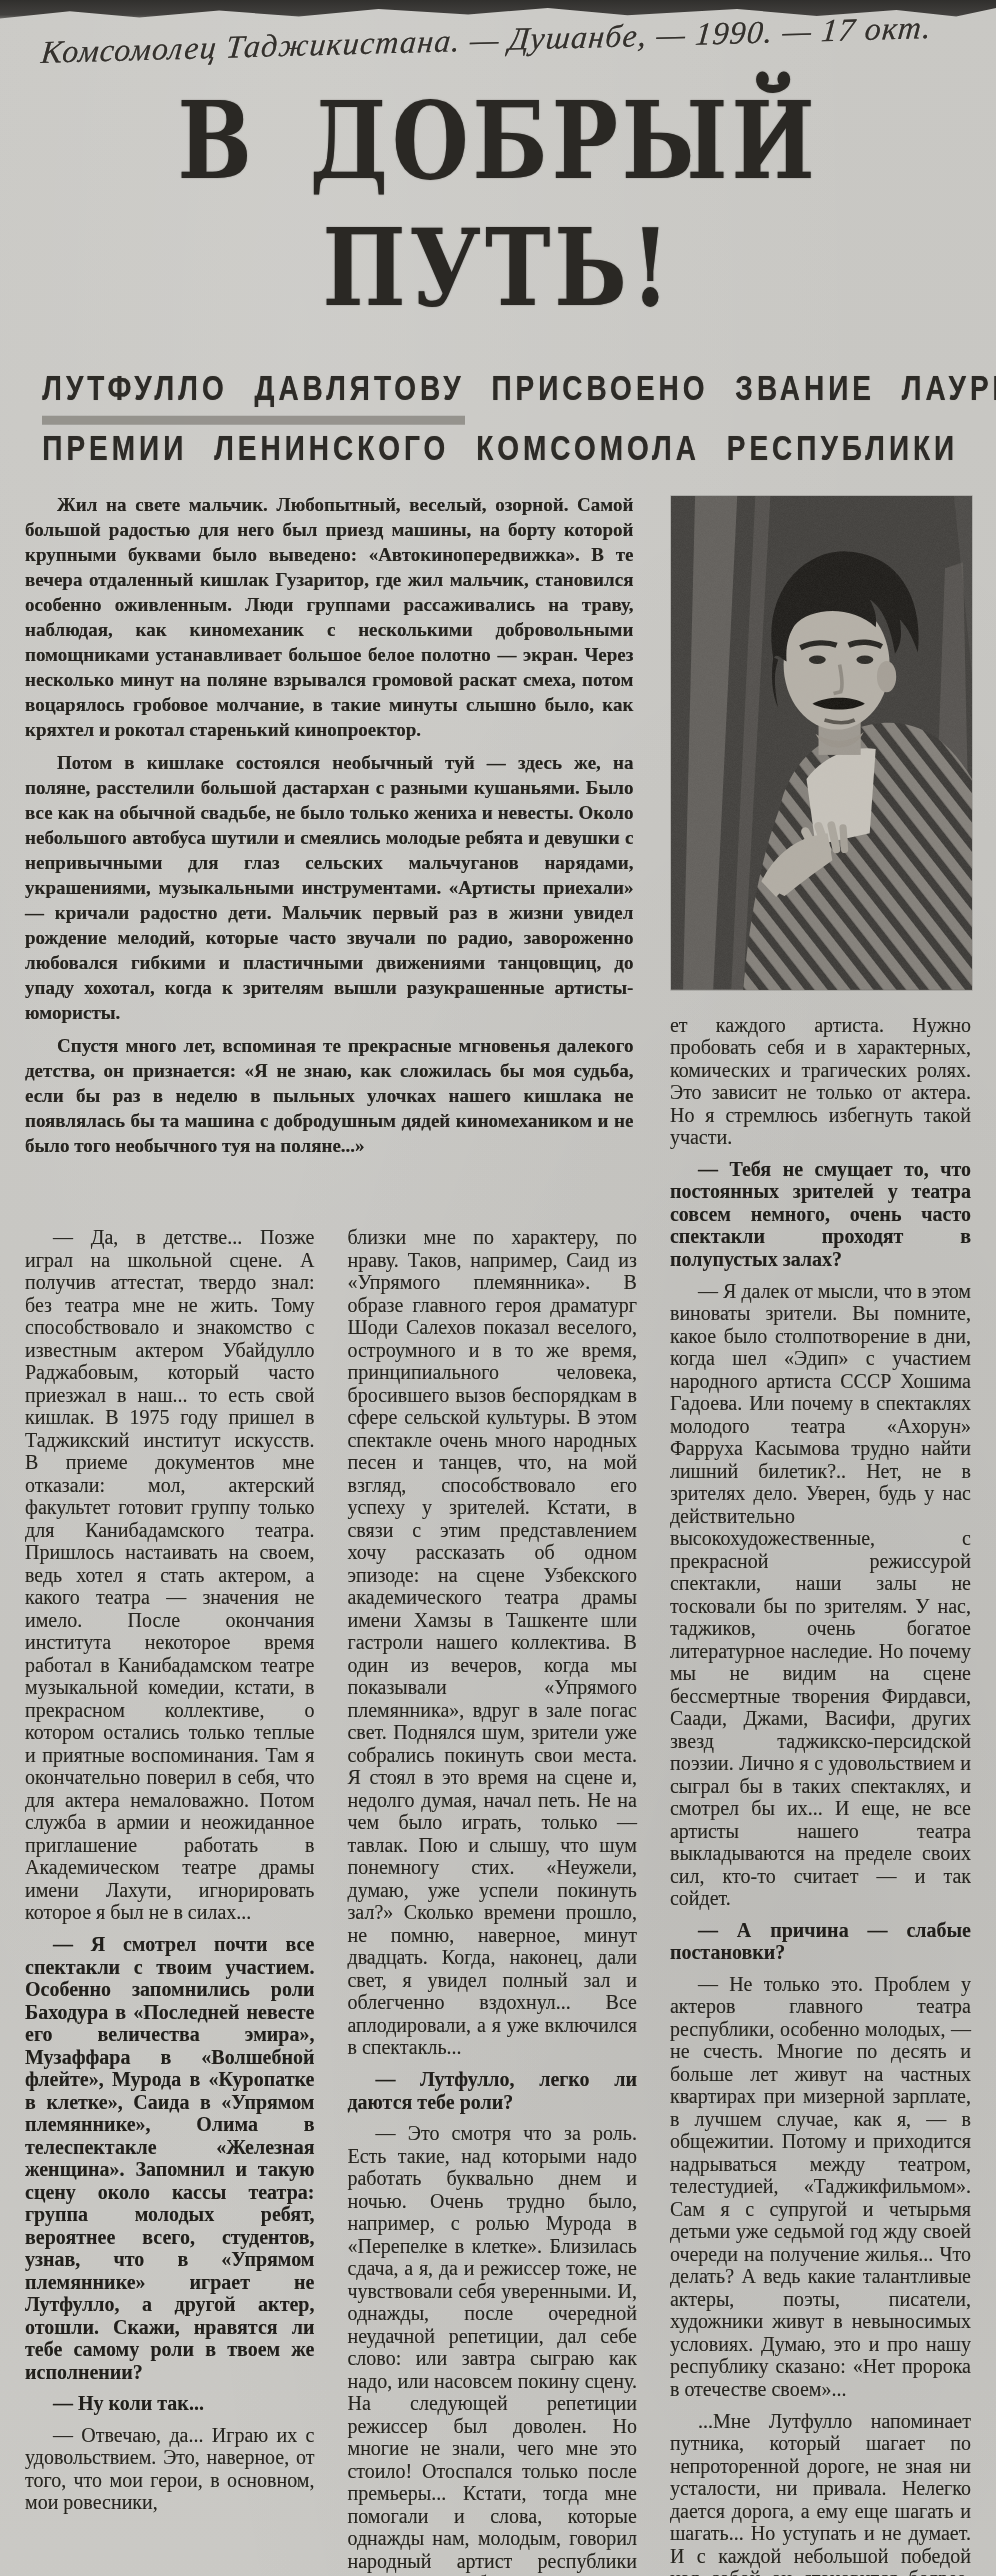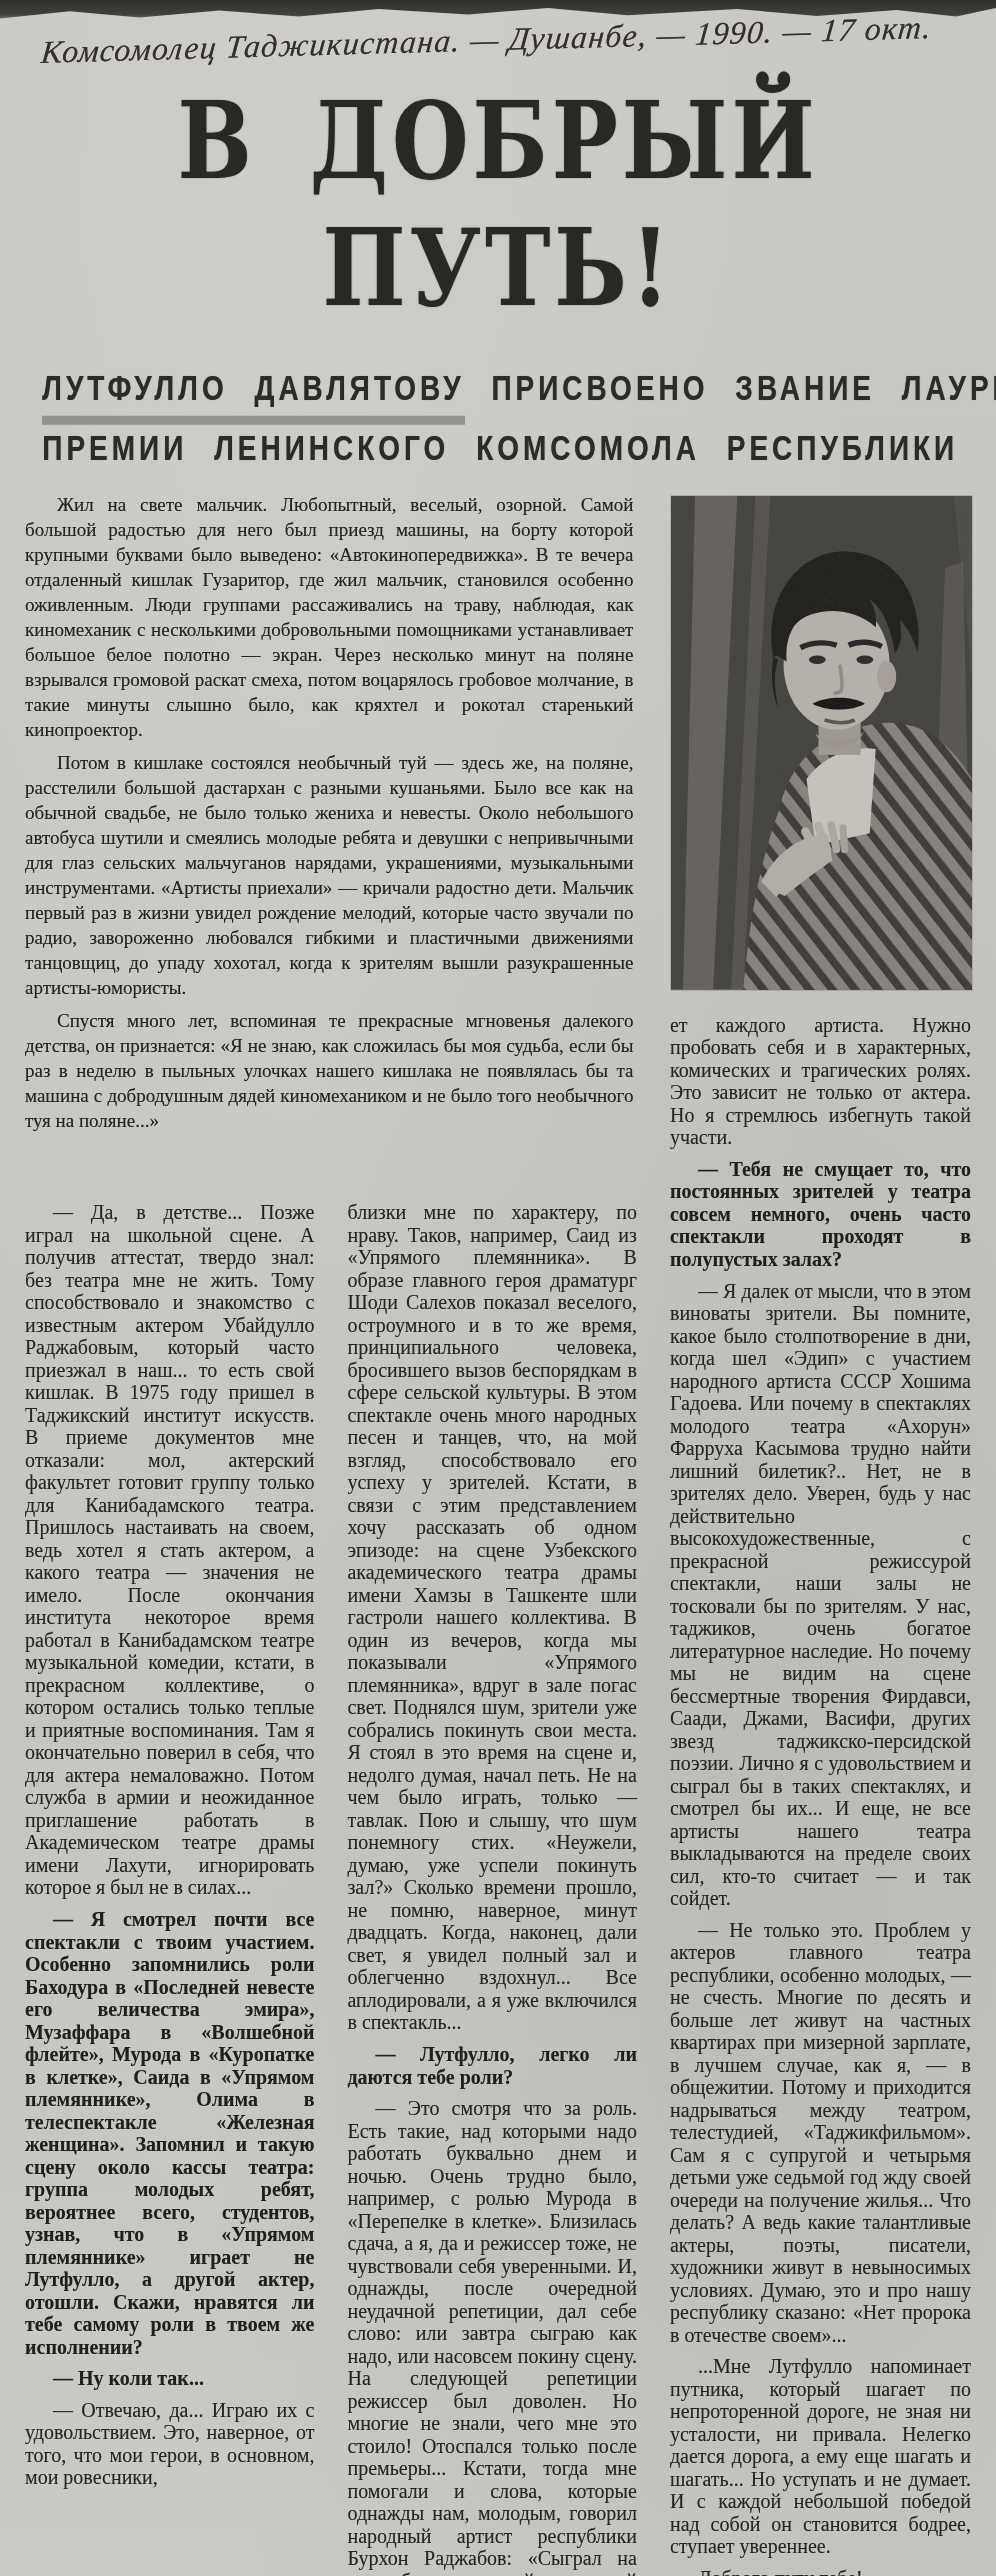--- a/index.html
+++ b/index.html
@@ -81,21 +81,21 @@
     margin-top:33px;
   }
   .intro{grid-area:intro;padding-right:3.5px;padding-bottom:60px;}
   .c1{grid-area:c1;}
   .c2{grid-area:c2;}
   .right-col{grid-area:right;}
   .intro p{
     margin:0 0 8px 0;
     font-size:19px;
     line-height:25px;
-    font-weight:400;
+    font-weight:700;
     text-align:justify;
     text-indent:32px;
     color:#26241f;
     text-shadow:0 0 0.6px rgba(38,36,31,.45);
   }
   .col p, .right-col p{
     margin:0 0 9.2px 0;
     font-size:20px;
     line-height:22.5px;
     text-align:justify;
@@ -199,20 +199,21 @@
           <rect x="281" y="545" width="12" height="48" rx="6" fill="#a5a097" transform="rotate(-4 287 569)"></rect>
 
           <path d="M120 820 C130 740 150 690 180 660 C220 680 260 700 290 740 L290 820 Z" fill="url(#stripes)"></path>
           <rect x="0" y="0" width="500" height="820" filter="url(#grain)" opacity="0.22"></rect>
         </svg>
       </figure>
 
       <p class="a cont">ет каждого артиста. Нужно пробовать себя и в характерных, комических и трагических ролях. Это зависит не только от актера. Но я стремлюсь избегнуть такой участи.</p>
       <p class="q">— Тебя не смущает то, что постоянных зрителей у театра совсем немного, очень часто спектакли проходят в полупустых залах?</p>
       <p class="a">— Я далек от мысли, что в этом виноваты зрители. Вы помните, какое было столпотворение в дни, когда шел «Эдип» с участием народного артиста СССР Хошима Гадоева. Или почему в спектаклях молодого театра «Ахорун» Фарруха Касымова трудно найти лишний билетик?.. Нет, не в зрителях дело. Уверен, будь у нас действительно высокохудожественные, с прекрасной режиссурой спектакли, наши залы не тосковали бы по зрителям. У нас, таджиков, очень богатое литературное наследие. Но почему мы не видим на сцене бессмертные творения Фирдавси, Саади, Джами, Васифи, других звезд таджикско-персидской поэзии. Лично я с удовольствием и сыграл бы в таких спектаклях, и смотрел бы их... И еще, не все артисты нашего театра выкладываются на пределе своих сил, кто-то считает — и так сойдет.</p>
+      <p class="q">— А причина — слабые постановки?</p>
       <p class="a">— Не только это. Проблем у актеров главного театра республики, особенно молодых, — не счесть. Многие по десять и больше лет живут на частных квартирах при мизерной зарплате, в лучшем случае, как я, — в общежитии. Потому и приходится надрываться между театром, телестудией, «Таджикфильмом». Сам я с супругой и четырьмя детьми уже седьмой год жду своей очереди на получение жилья... Что делать? А ведь какие талантливые актеры, поэты, писатели, художники живут в невыносимых условиях. Думаю, это и про нашу республику сказано: «Нет пророка в отечестве своем»...</p>
       <p class="a">...Мне Лутфулло напоминает путника, который шагает по непроторенной дороге, не зная ни усталости, ни привала. Нелегко дается дорога, а ему еще шагать и шагать... Но уступать и не думает. И с каждой небольшой победой над собой он становится бодрее, ступает увереннее.</p>
       <p class="a greeting">Доброго пути тебе!</p>
 
       <div class="byline">
         <div>Беседу вел</div>
         <div>Саидкасым ДЖАЛОЛОВ.</div>
       </div>
     </div>
 

